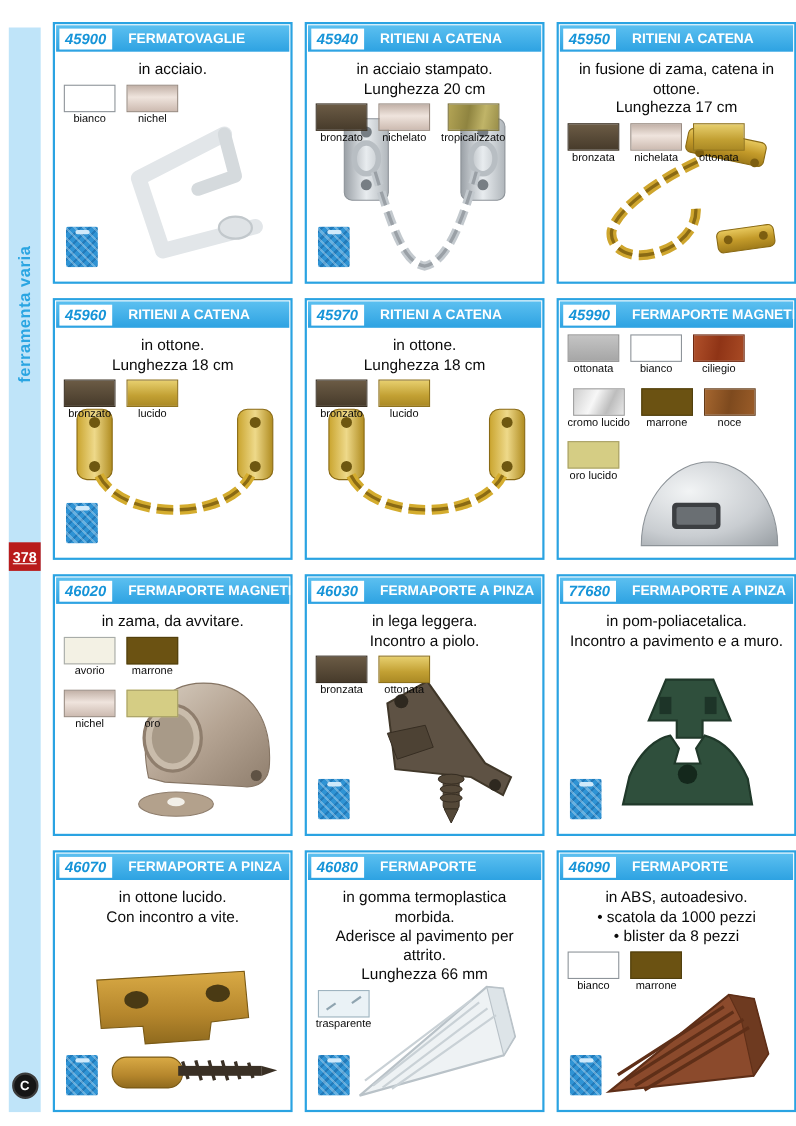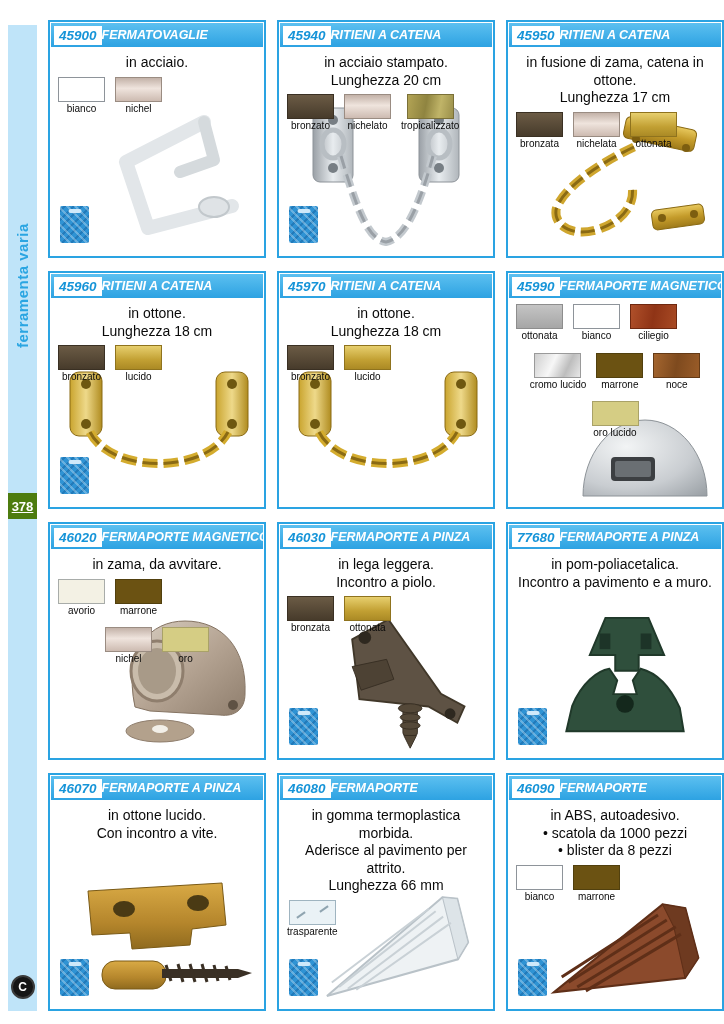--- a/index.html
+++ b/index.html
@@ -5,43 +5,43 @@
   html,body{margin:0;padding:0;background:#fff;}
   body{width:724px;height:1024px;position:relative;font-family:"Liberation Sans",sans-serif;-webkit-font-smoothing:antialiased;}
   .page{position:absolute;inset:0;background:#fff;overflow:hidden;}
 
   
   .sidebar{position:absolute;left:8px;top:25px;width:29px;height:986px;background:#bfe4f9;}
   .sidebar-label{position:absolute;top:178px;left:0;width:29px;height:165px;
     writing-mode:vertical-rl;transform:rotate(180deg);
     display:flex;align-items:center;justify-content:center;
     color:#2aa5e2;font-weight:bold;font-size:15px;letter-spacing:.5px;}
-  .pagenum{position:absolute;top:468px;left:0;width:29px;height:26px;background:#4d7c0f;
+  .pagenum{position:absolute;top:468px;left:0;width:29px;height:26px;background:#b91c1c;
     color:#fff;font-weight:bold;font-size:13px;display:flex;align-items:center;justify-content:center;text-decoration:underline;}
   .logo{position:absolute;bottom:12px;left:50%;transform:translateX(-50%);
     width:20px;height:20px;background:#161616;color:#fff;border-radius:50%;
     border:2px solid #3c3c3c;display:flex;align-items:center;justify-content:center;
     font-weight:bold;font-size:12px;}
 
   
   .grid{position:absolute;left:48px;top:20px;display:grid;
     grid-template-columns:repeat(3,218px);gap:13px 11px;}
   .cell{width:218px;height:238px;border:2px solid #2aa3e2;background:#fff;
     position:relative;box-sizing:border-box;overflow:hidden;}
   .cell-header{height:24px;margin:1px;background:linear-gradient(#5cc0f0,#2da2e2);
-    display:flex;align-items:center;gap:0;}
+    display:flex;align-items:center;gap:15px;}
   .code{background:#fff;color:#1694d8;font-weight:bold;font-style:italic;font-size:13.5px;
     padding:0 5px;height:19px;line-height:19px;margin-left:3px;flex:none;}
-  .title{color:#fff;font-weight:bold;font-style:italic;font-size:12.5px;white-space:nowrap;}
+  .title{color:#fff;font-weight:bold;font-size:12.5px;white-space:nowrap;}
   .desc{padding:6px 8px 0;font-size:14px;line-height:1.25;color:#0a0a0a;position:relative;z-index:2;text-align:center;}
 
   
   .swatches{position:relative;z-index:2;}
   .swrow{display:flex;gap:10px;padding:5px 8px 0;align-items:flex-start;}
-  .swrow + .swrow{margin-top:6px;justify-content:center;}
+  .swrow + .swrow{margin-top:6px;}
   .sw{display:flex;flex-direction:column;align-items:center;}
   .chip{width:47px;height:25px;border:1px solid #8e949a;box-sizing:border-box;position:relative;}
   .swlabel{font-size:10px;color:#0a0a0a;text-align:center;line-height:1.05;margin-top:2px;max-width:66px;}
   .sw-white{background:#ffffff;}
   .sw-ivory{background:#f3f1e4;border-color:#a8aca9;}
   .sw-nickel{background:linear-gradient(#c3b2a8,#efe4dd 45%,#cdbbb1);border-color:#9a8c82;}
   .sw-bronze{background:linear-gradient(#6b5b45,#473b2b);border-color:#3a3023;}
   .sw-tropical{background:linear-gradient(100deg,#b3a455,#8f8440 40%,#c0b468 70%,#9a8f4a);border-color:#7a7038;}
   .sw-goldgrad{background:linear-gradient(#e7cf6e,#c2a033 60%,#ab8a25);border-color:#8f731e;}
   .sw-goldflat{background:#d5cd84;border-color:#a9a268;}

